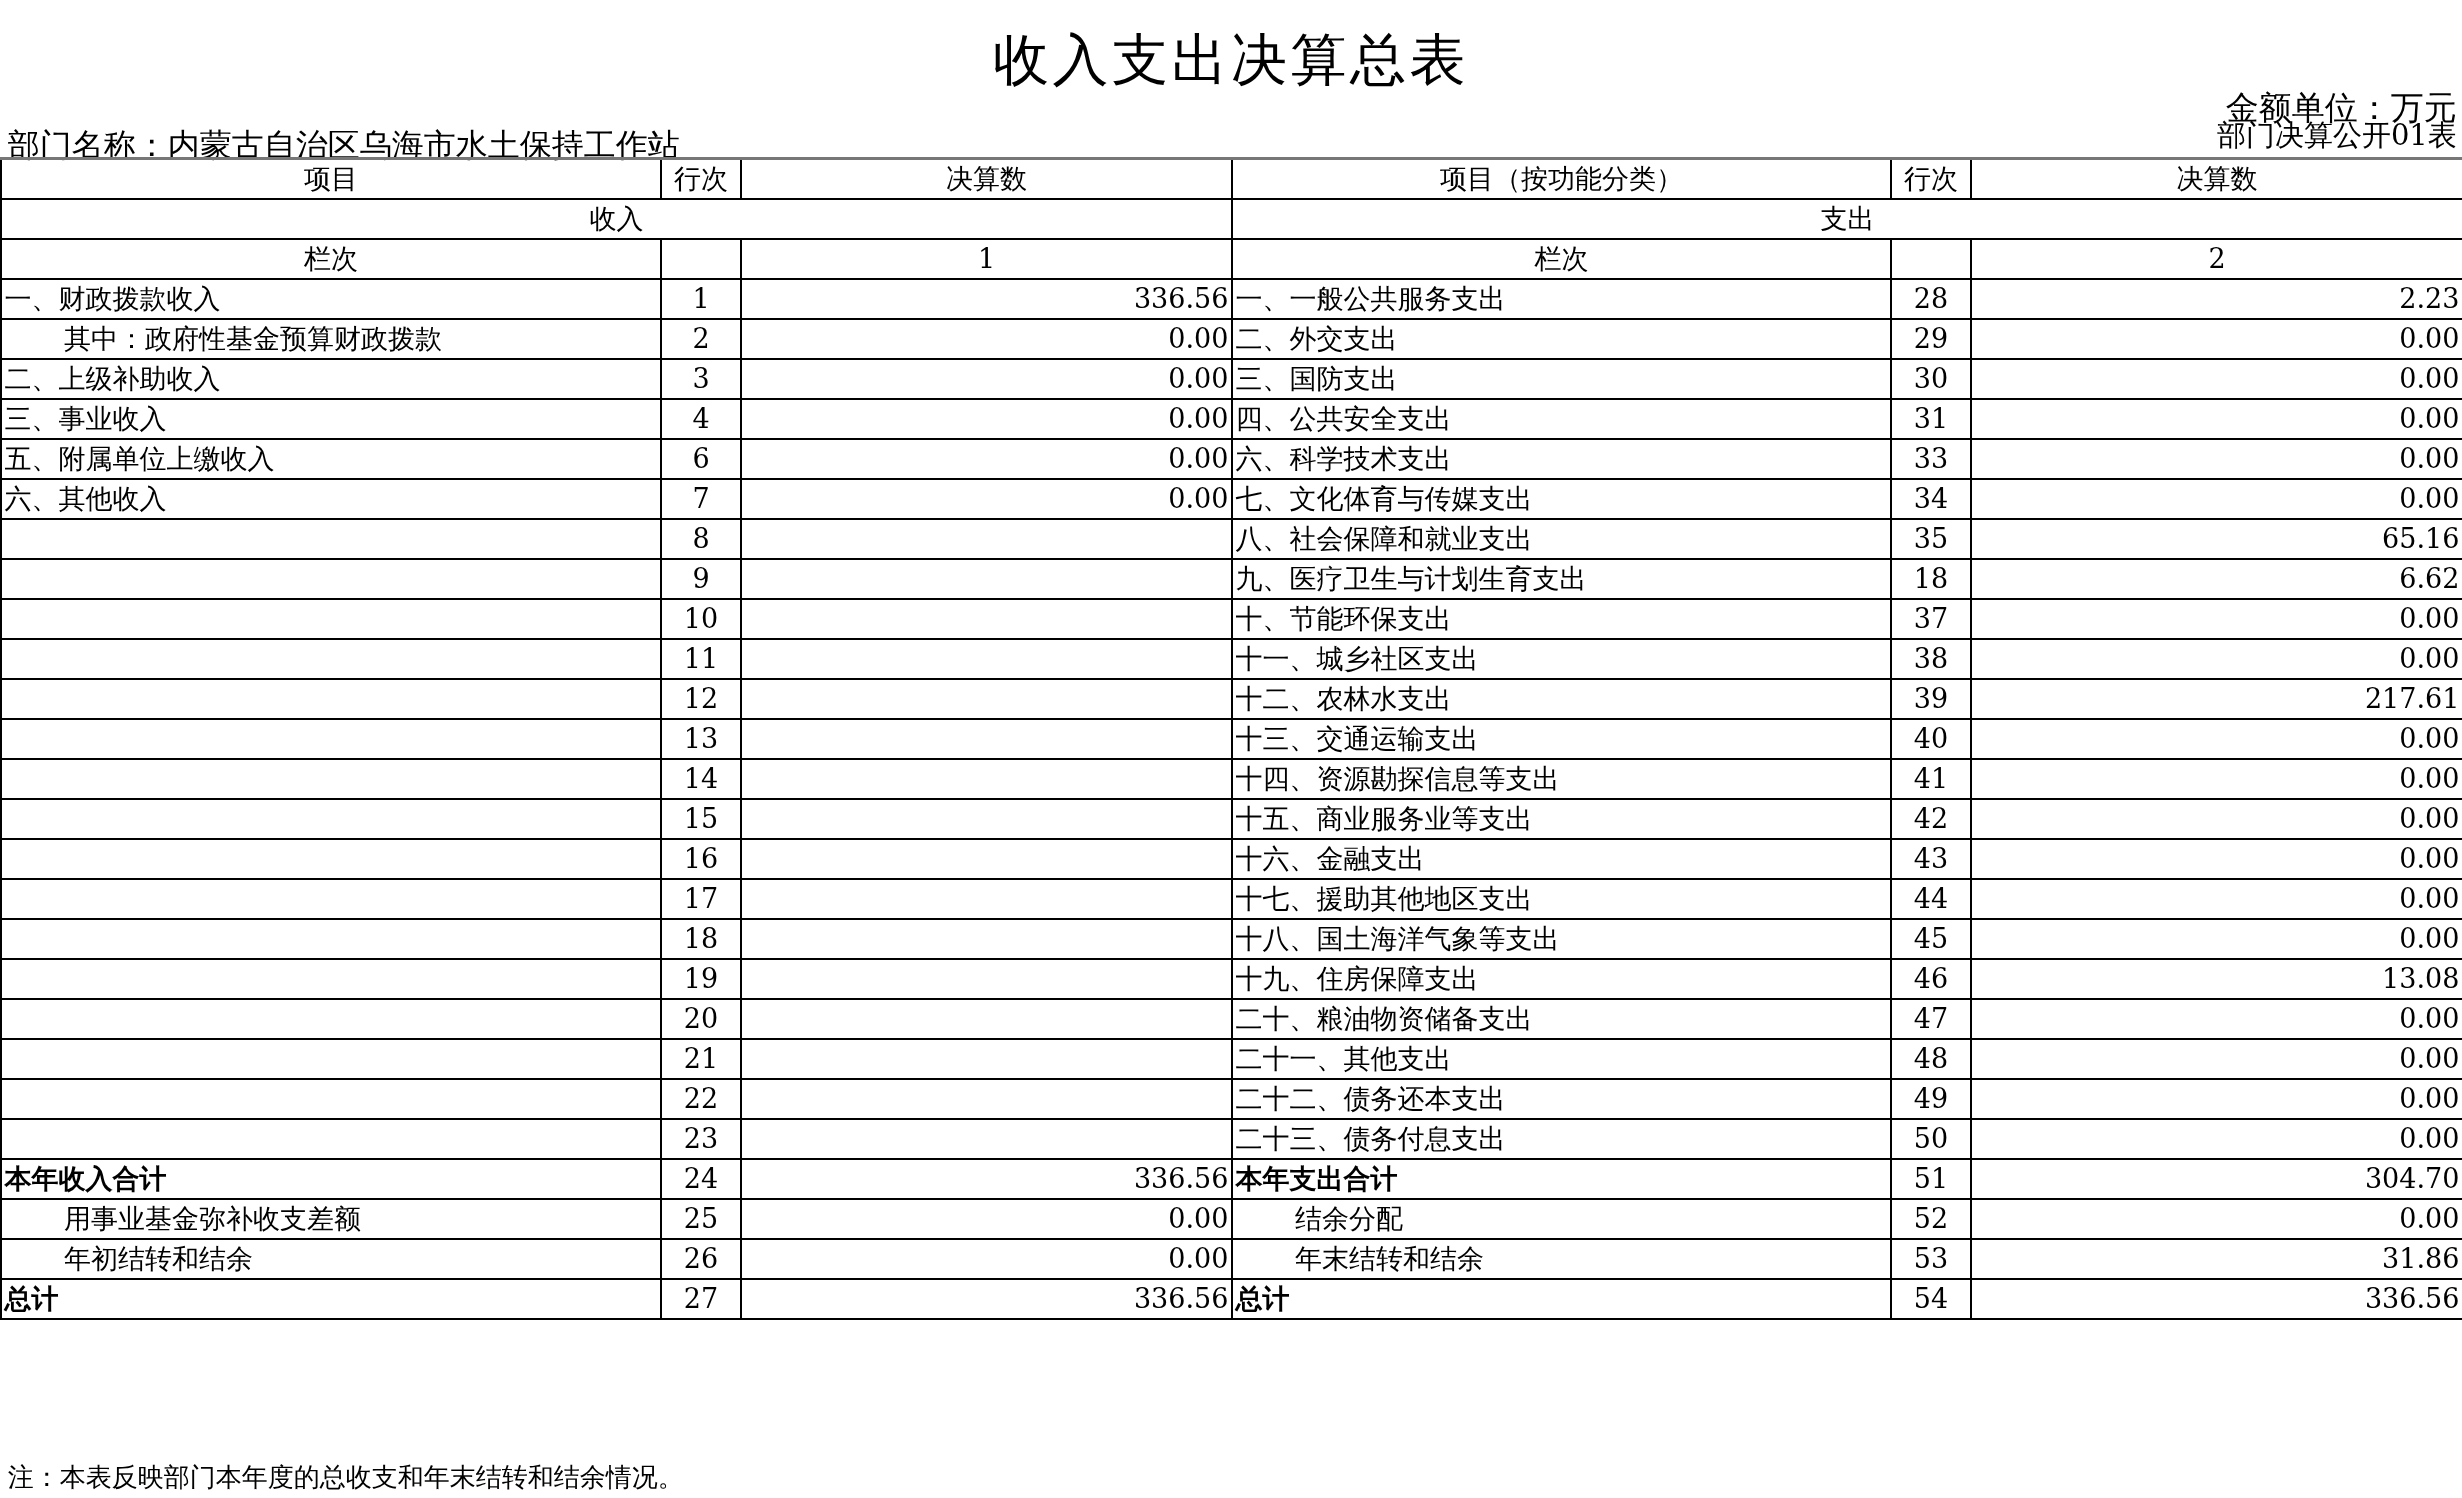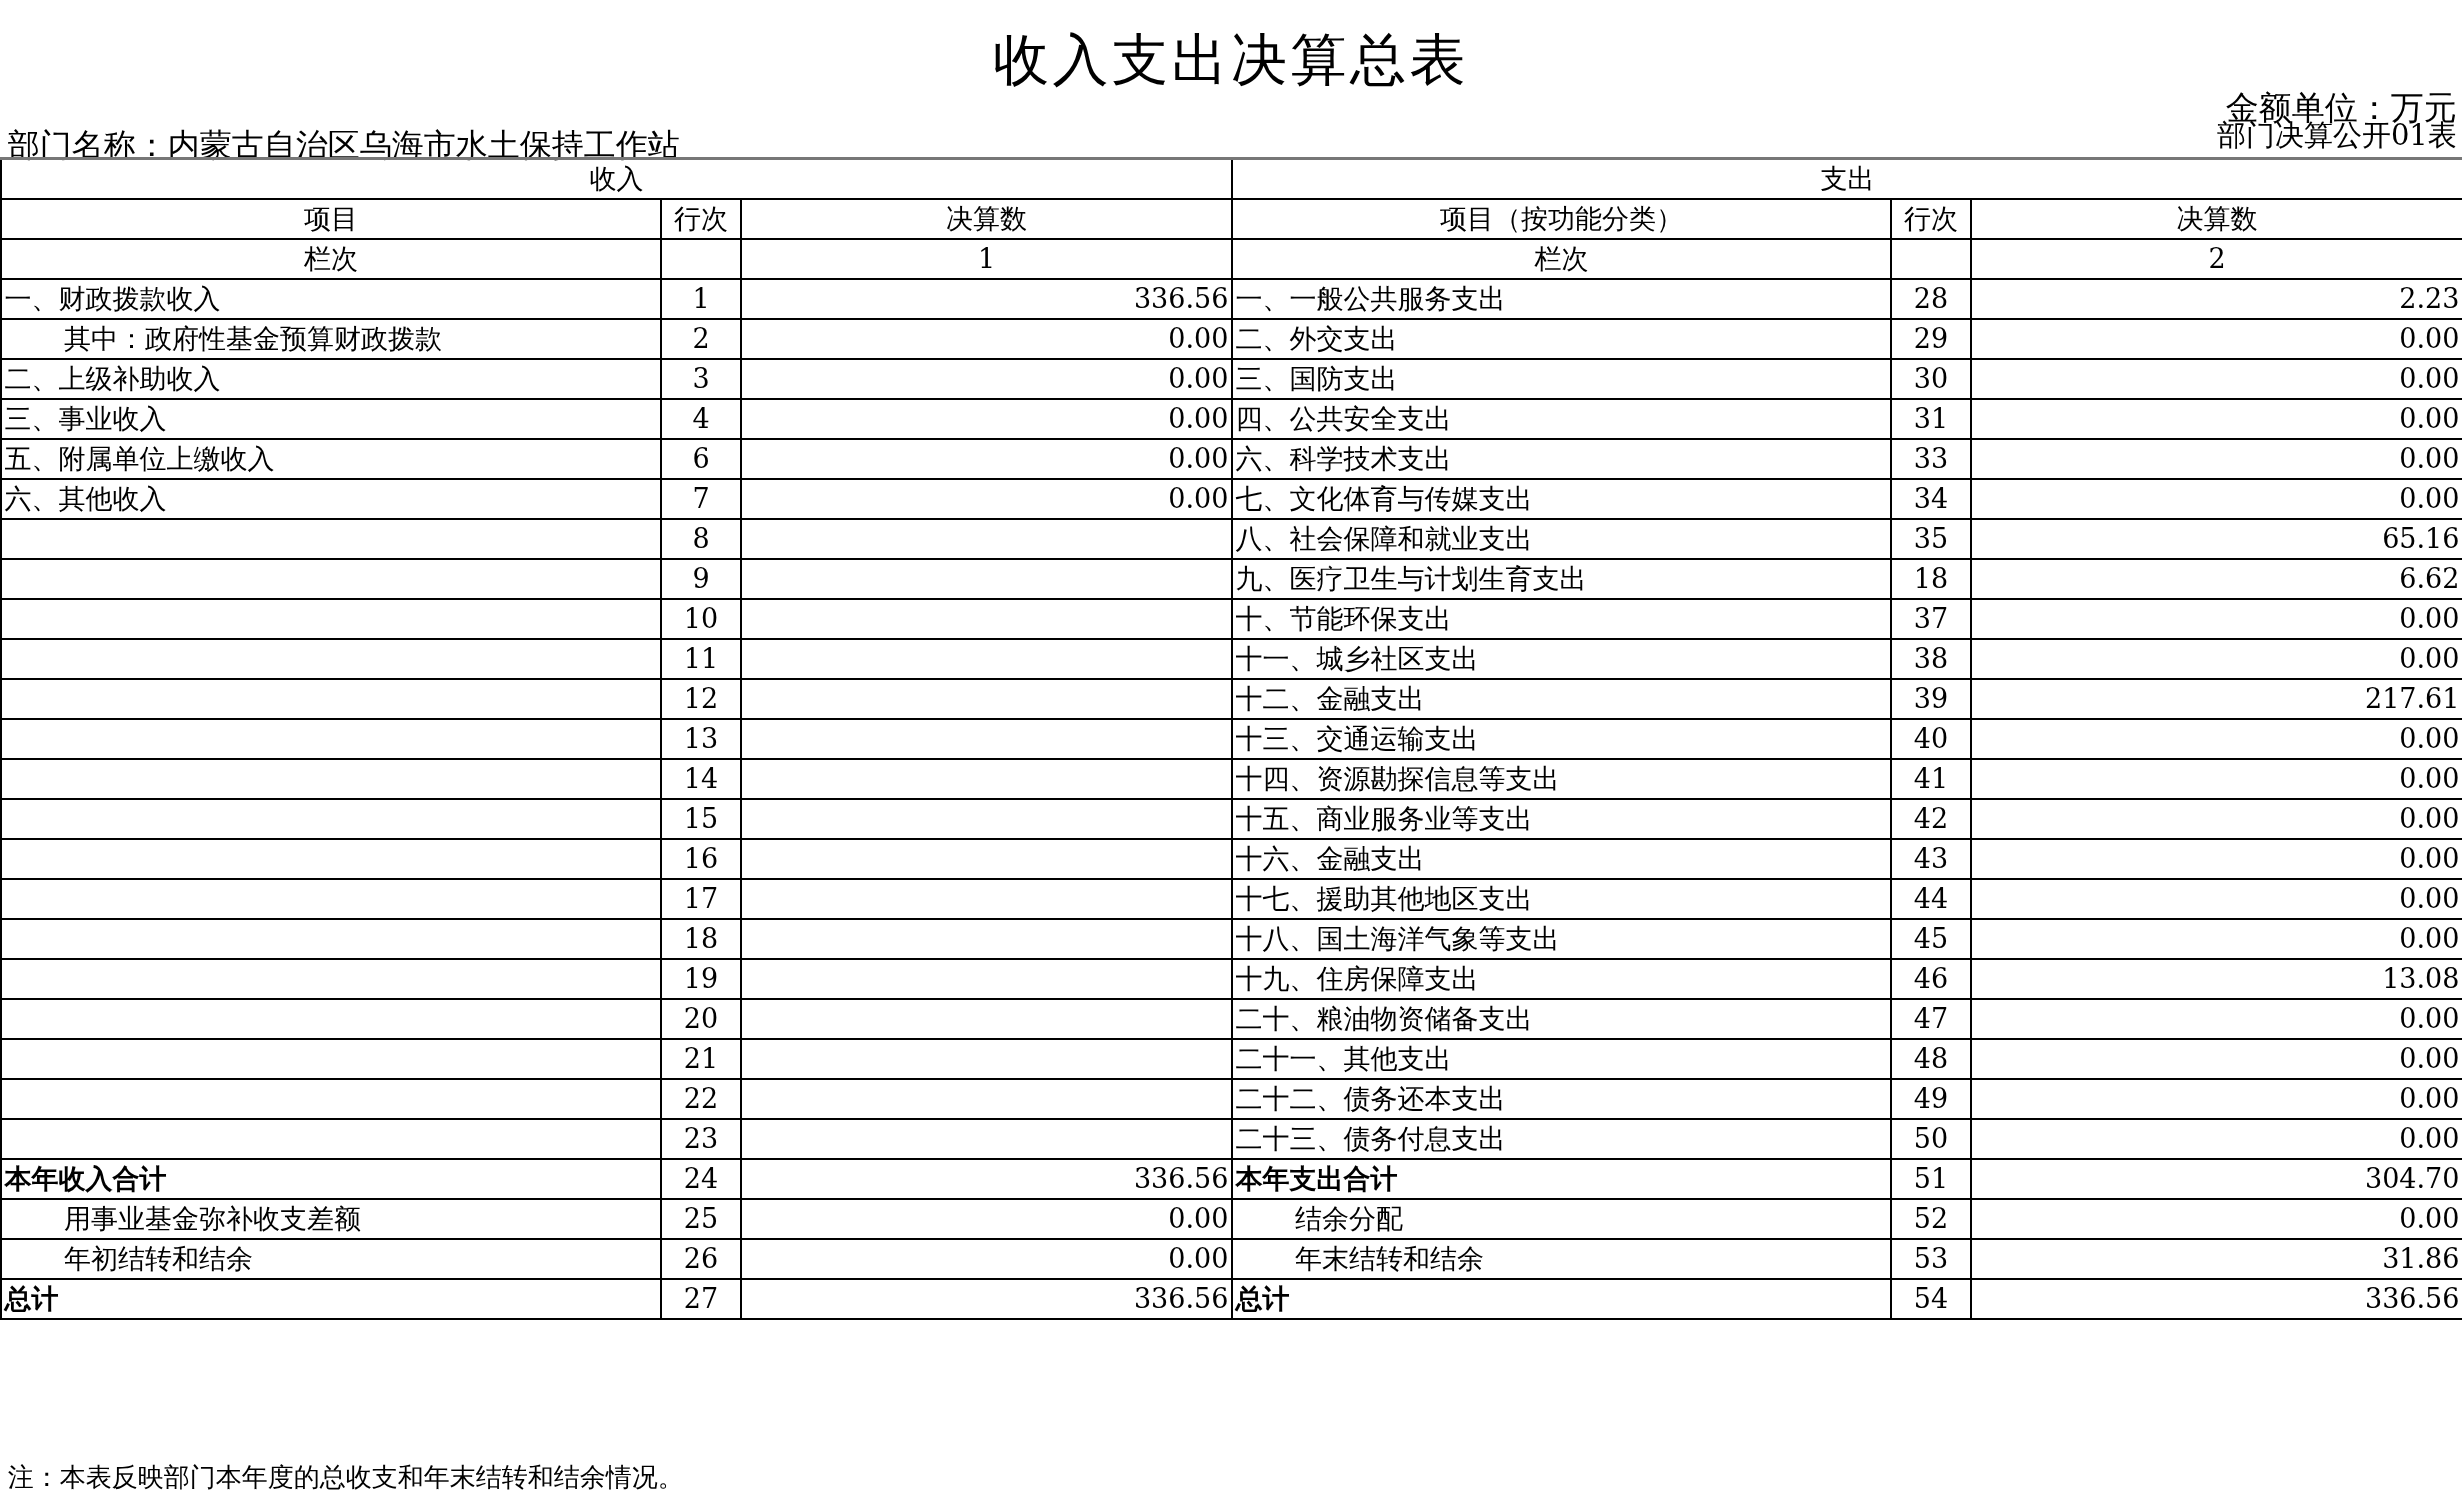--- a/index.html
+++ b/index.html
@@ -57,30 +57,30 @@
   <colgroup>
     <col style="width:660px">
     <col style="width:80px">
     <col style="width:491px">
     <col style="width:659px">
     <col style="width:80px">
     <col style="width:492px">
   </colgroup>
   <tbody id="tbody">
     <tr>
-      <td class="c" colspan="3">收入</td>
-      <td class="c" colspan="3">支出</td>
-    </tr>
-    <tr>
       <td class="c">项目</td>
       <td class="c">行次</td>
       <td class="c">决算数</td>
       <td class="c">项目（按功能分类）</td>
       <td class="c">行次</td>
       <td class="c">决算数</td>
+    </tr>
+    <tr>
+      <td class="c" colspan="3">收入</td>
+      <td class="c" colspan="3">支出</td>
     </tr>
     <tr>
       <td class="c">栏次</td>
       <td class="c"></td>
       <td class="c">1</td>
       <td class="c">栏次</td>
       <td class="c"></td>
       <td class="c">2</td>
     </tr>
   <tr>
@@ -160,21 +160,21 @@
         <td class="c num">11</td>
         <td class="r num"></td>
         <td class="l">十一、城乡社区支出</td>
         <td class="c num">38</td>
         <td class="r num">0.00</td>
       </tr>
       <tr>
         <td class="l"></td>
         <td class="c num">12</td>
         <td class="r num"></td>
-        <td class="l">十二、金融支出</td>
+        <td class="l">十二、农林水支出</td>
         <td class="c num">39</td>
         <td class="r num">217.61</td>
       </tr>
       <tr>
         <td class="l"></td>
         <td class="c num">13</td>
         <td class="r num"></td>
         <td class="l">十三、交通运输支出</td>
         <td class="c num">40</td>
         <td class="r num">0.00</td>

